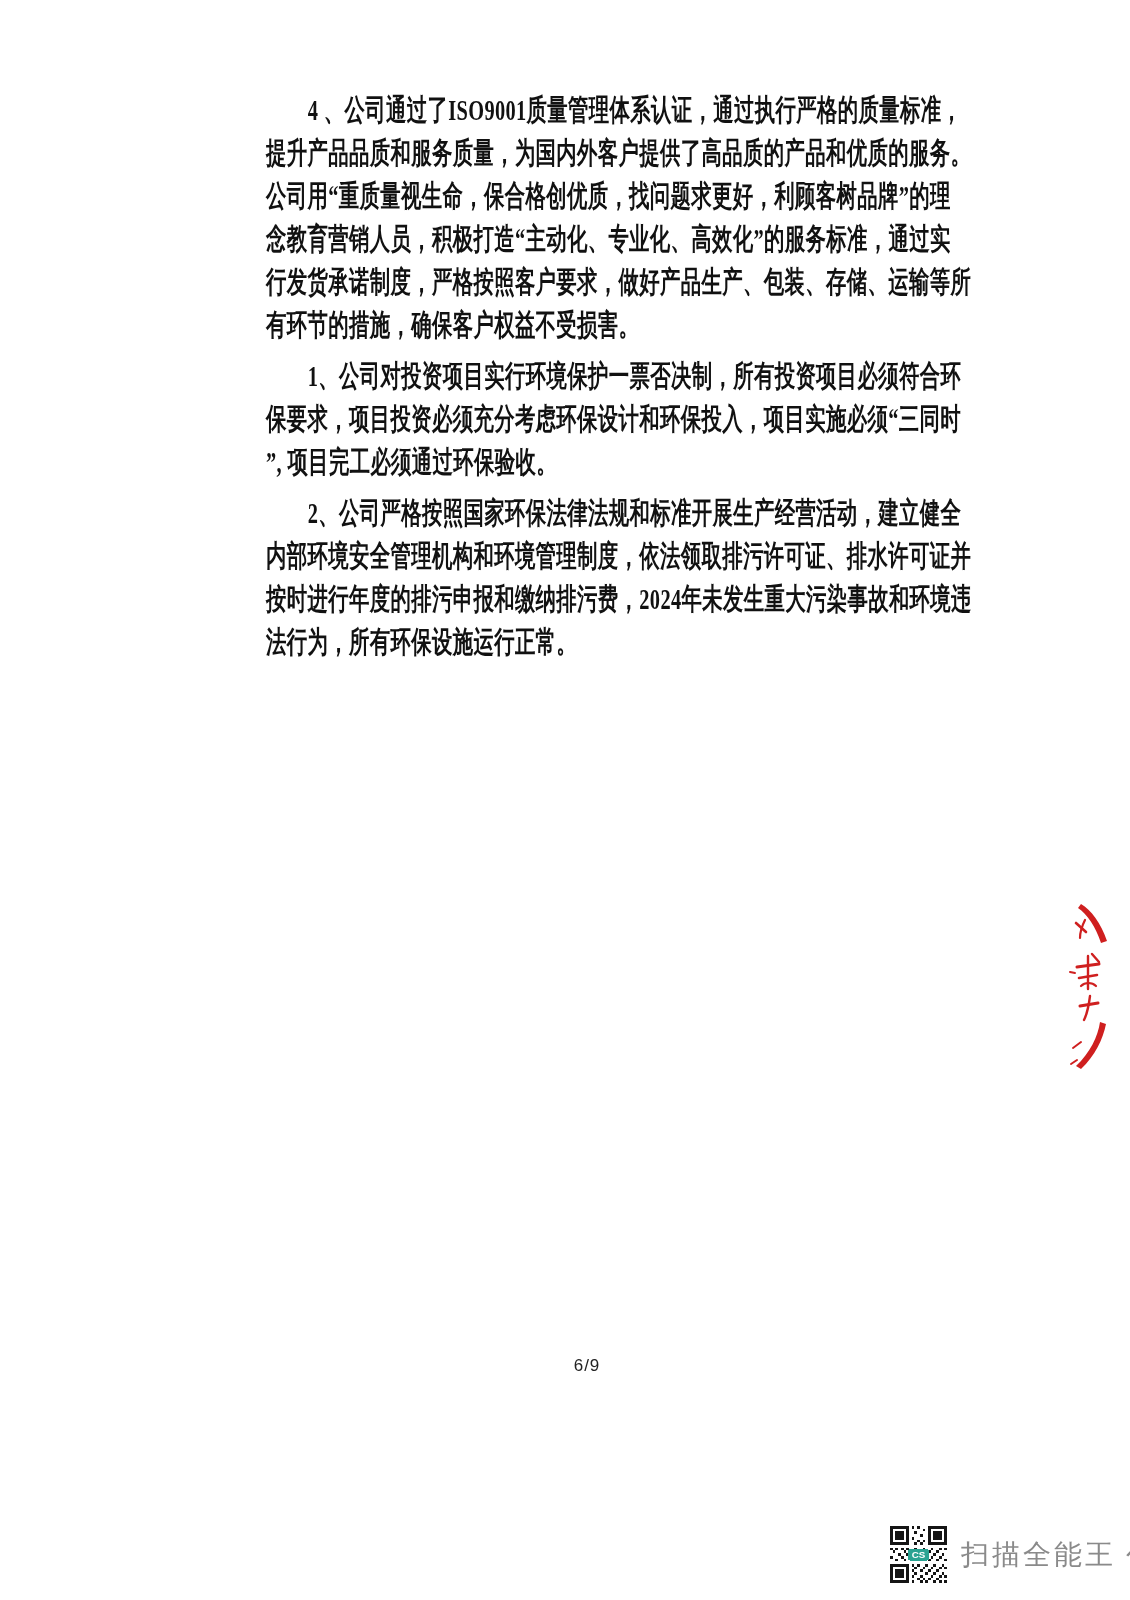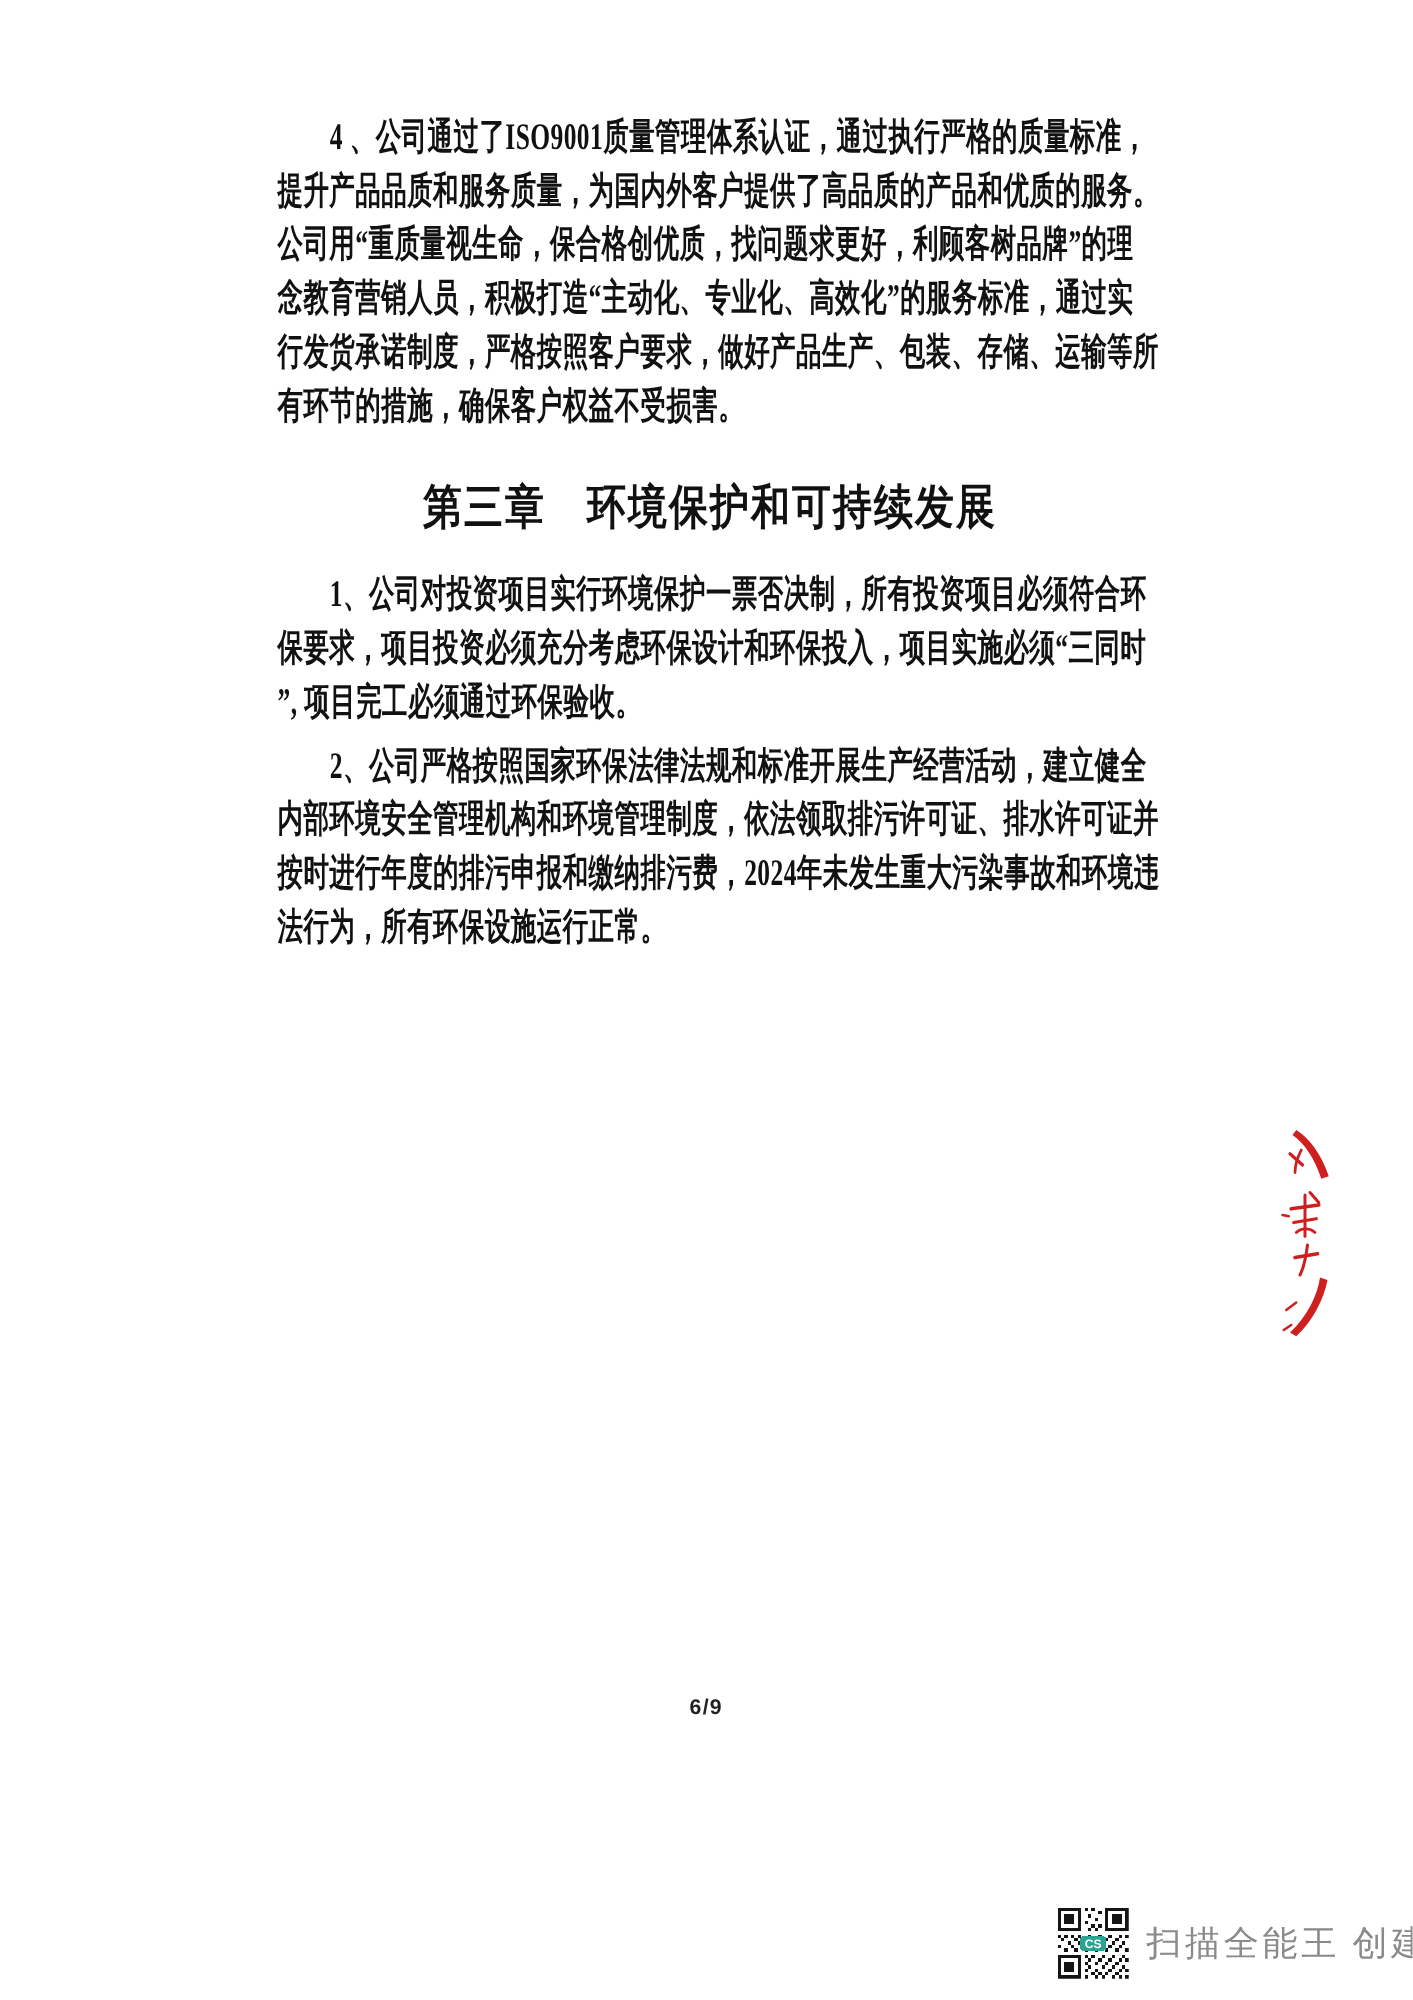--- a/index.html
+++ b/index.html
@@ -7,20 +7,21 @@
     width: 1130px; height: 1600px;
     background: #ffffff;
     font-family: "Liberation Serif", serif;
     color: #111;
     position: relative;
     overflow: hidden;
   }
   .page {
     position: absolute; inset: 0;
     background: #fff;
+    margin-left: 44px;
   }
   .content {
     position: absolute;
     left: 222px; top: 88px;
     width: 692px;
   }
   .para { margin: 0 0 8px 0; }
   .line {
     white-space: nowrap;
     font-size: 30px;
@@ -45,21 +46,21 @@
     transform: scaleX(0.82);
     transform-origin: 50% 50%;
     white-space: nowrap;
   }
   .page-num {
     position: absolute;
     left: 0; right: 0; top: 1356px;
     text-align: center;
     font-family: "Liberation Sans", sans-serif;
     font-size: 17px;
-    font-weight: 700;
+    font-weight: 400;
     letter-spacing: 1px;
     color: #222;
   }
   .red-note {
     position: absolute;
     left: 1024px; top: 896px;
     width: 46px; height: 178px;
   }
   .scanbar {
     position: absolute;
@@ -87,23 +88,20 @@
     <div class="para">
         <div class="line">4 、公司通过了ISO9001质量管理体系认证，通过执行严格的质量标准，</div>
         <div class="line">提升产品品质和服务质量，为国内外客户提供了高品质的产品和优质的服务。</div>
         <div class="line">公司用“重质量视生命，保合格创优质，找问题求更好，利顾客树品牌”的理</div>
         <div class="line">念教育营销人员，积极打造“主动化、专业化、高效化”的服务标准，通过实</div>
         <div class="line">行发货承诺制度，严格按照客户要求，做好产品生产、包装、存储、运输等所</div>
         <div class="line">有环节的措施，确保客户权益不受损害。</div>
       </div>
 
 
-    <div class="chapter-title">
-      <span class="cond-h">第三章　环境保护和可持续发展</span>
-    </div>
 
 
     <div class="para">
         <div class="line">1、公司对投资项目实行环境保护一票否决制，所有投资项目必须符合环</div>
         <div class="line">保要求，项目投资必须充分考虑环保设计和环保投入，项目实施必须“三同时</div>
         <div class="line">”, 项目完工必须通过环保验收。</div>
       </div>
 
     <div class="para">
         <div class="line">2、公司严格按照国家环保法律法规和标准开展生产经营活动，建立健全</div>

